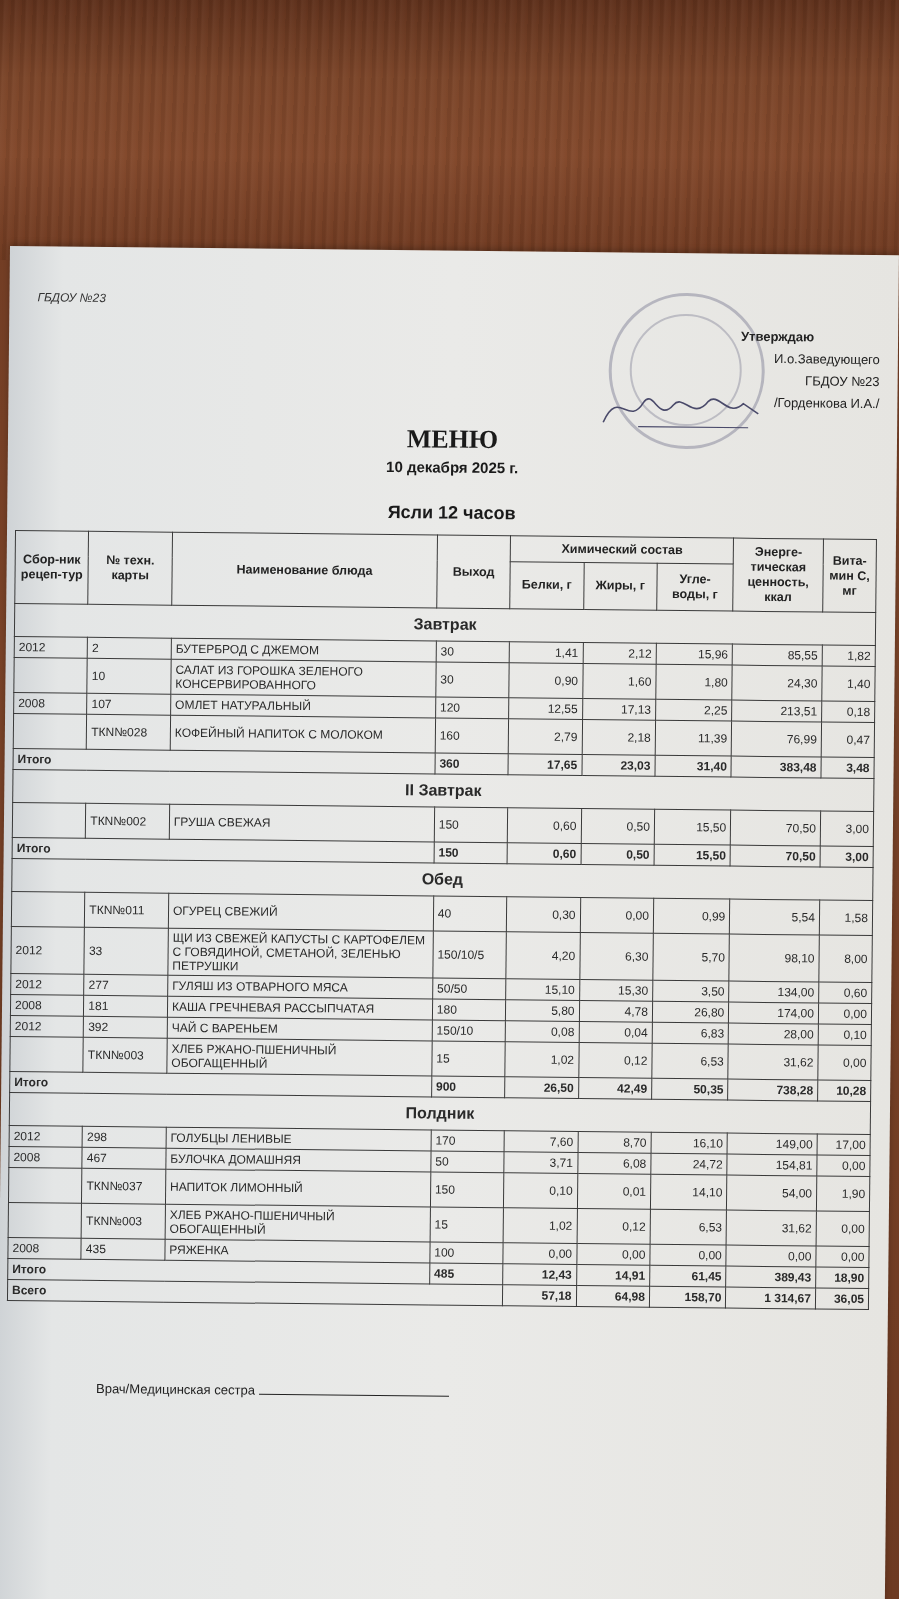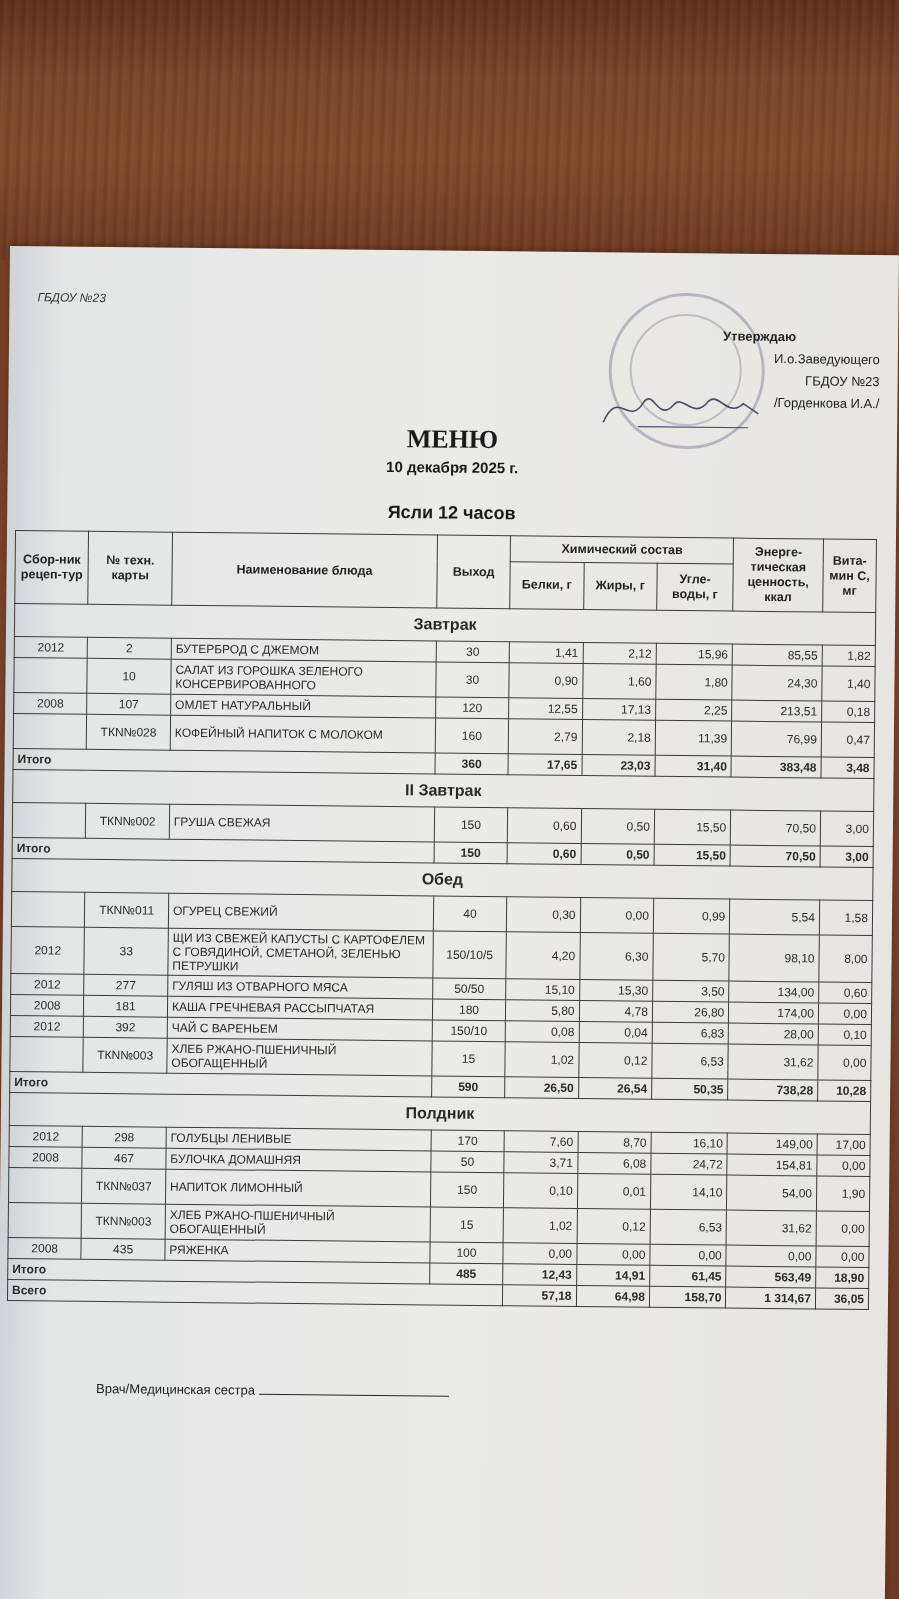--- a/index.html
+++ b/index.html
@@ -19,21 +19,21 @@
     background: linear-gradient(90deg,#cfd3d6 0%,#e4e6e6 6%,#eaeae8 50%,#e6e5e1 100%);
     transform: rotate(0.6deg); transform-origin: 0 0;
     box-shadow: 0 -2px 6px rgba(0,0,0,0.25);
   }
   .org {
     position:absolute; left:28px; top:44px; font-size:12px; font-style:italic; color:#333;
   }
   .approve {
     position:absolute; right:18px; top:72px; text-align:right; color:#222; font-size:13px; line-height:22px;
   }
-  .approve .title { font-weight:bold; margin-right:84px;text-align:center; }
+  .approve .title { font-weight:bold; margin-right:66px;text-align:center; }
   .stamp {
     position:absolute; left:600px; top:40px; width:150px; height:150px; border-radius:50%;
     border:3px solid rgba(90,90,120,0.35);
   }
   .stamp::after {
     content:""; position:absolute; left:18px; top:18px; width:108px; height:108px; border-radius:50%;
     border:2px solid rgba(90,90,120,0.3);
   }
   .signature {
     position:absolute; left:590px; top:130px; width:170px; height:50px;
@@ -48,21 +48,21 @@
   .group {
     position:absolute; left:0; width:889px; top:252px; text-align:center; font-size:18px; font-weight:bold; color:#1a1a1a;
   }
   table.menu {
     position:absolute; left:8px; top:284px; width:862px;
     border-collapse:collapse; font-size:12px; color:#2a2a2a;
   }
   table.menu td, table.menu th { border:1.5px solid #3a3a3a; padding:1px 4px; }
   table.menu th { font-weight:bold; text-align:center; font-size:12.5px; line-height:15px; color:#222; }
   th.h-tall { height:70px; }
-  td.c { text-align:center; }
+  td.c { text-align:left; }
   td.r { text-align:right; }
   td.name { font-size:12px; line-height:14px; }
   tr.section td { text-align:center; font-weight:bold; font-size:16px; height:30px; }
   tr.total td { font-weight:bold; }
   tr.row td { height:18px; }
   tr.row2 td { height:32px; }
   tr.row3 td { height:44px; }
   .doctor {
     position:absolute; left:98px; top:1133px; font-size:13px; color:#222;
   }
@@ -265,23 +265,23 @@
           <td class="name">ХЛЕБ РЖАНО-ПШЕНИЧНЫЙ ОБОГАЩЕННЫЙ</td>
           <td class="c">15</td>
           <td class="r">1,02</td>
           <td class="r">0,12</td>
           <td class="r">6,53</td>
           <td class="r">31,62</td>
           <td class="r">0,00</td>
         </tr>
         <tr class="total row">
           <td colspan="3">Итого</td>
-          <td class="c">590</td>
+          <td class="c">900</td>
           <td class="r">26,50</td>
-          <td class="r">26,54</td>
+          <td class="r">42,49</td>
           <td class="r">50,35</td>
           <td class="r">738,28</td>
           <td class="r">10,28</td>
         </tr>
         <tr class="section">
           <td colspan="9">Полдник</td>
         </tr>
         <tr class="row">
           <td class="c">2012</td>
           <td class="c">298</td>
@@ -336,21 +336,21 @@
           <td class="r">0,00</td>
           <td class="r">0,00</td>
           <td class="r">0,00</td>
         </tr>
         <tr class="total row">
           <td colspan="3">Итого</td>
           <td class="c">485</td>
           <td class="r">12,43</td>
           <td class="r">14,91</td>
           <td class="r">61,45</td>
-          <td class="r">563,49</td>
+          <td class="r">389,43</td>
           <td class="r">18,90</td>
         </tr>
         <tr class="total row">
           <td colspan="4">Всего</td>
           <td class="r">57,18</td>
           <td class="r">64,98</td>
           <td class="r">158,70</td>
           <td class="r">1 314,67</td>
           <td class="r">36,05</td>
         </tr>

